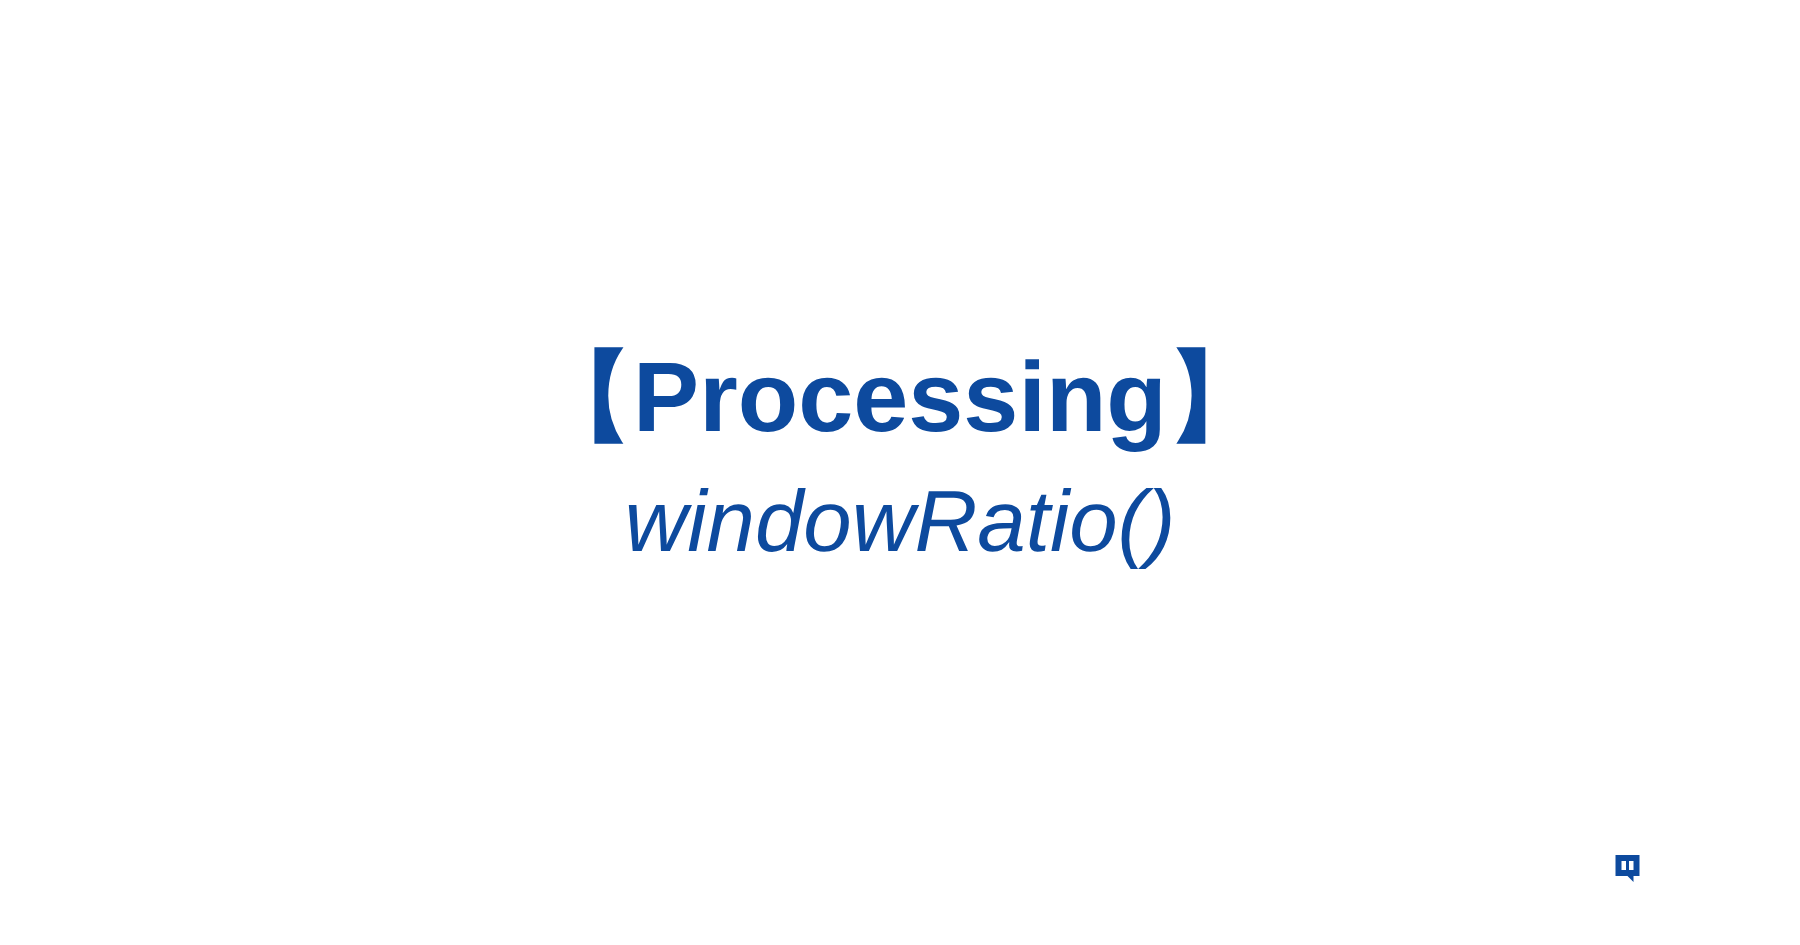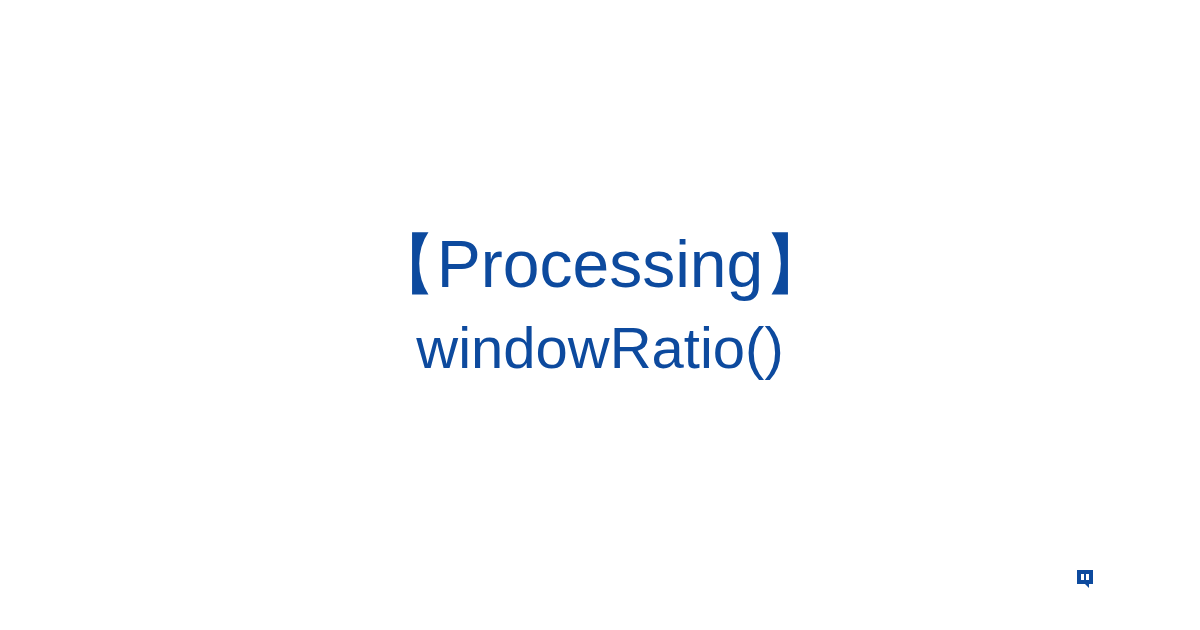--- a/index.html
+++ b/index.html
@@ -18,29 +18,30 @@
       font-family: "Hiragino Sans", "Yu Gothic", "Meiryo", Arial, sans-serif;
       position: relative;
       overflow: hidden;
     }
     .content {
       text-align: center;
       margin-top: -20px;
     }
     .title-line {
       font-size: 66px;
-      font-weight: 400;
+      font-weight: 700;
       color: #0d4a9e;
       line-height: 1.3;
     }
     .subtitle-line {
       font-size: 58px;
       font-weight: 500;
       color: #0d4a9e;
       line-height: 1.4;
+      font-style: italic;
     }
     .logo {
       position: absolute;
       bottom: 38px;
       right: 105px;
       width: 20px;
       height: 22px;
     }
     .logo svg {
       width: 100%;

